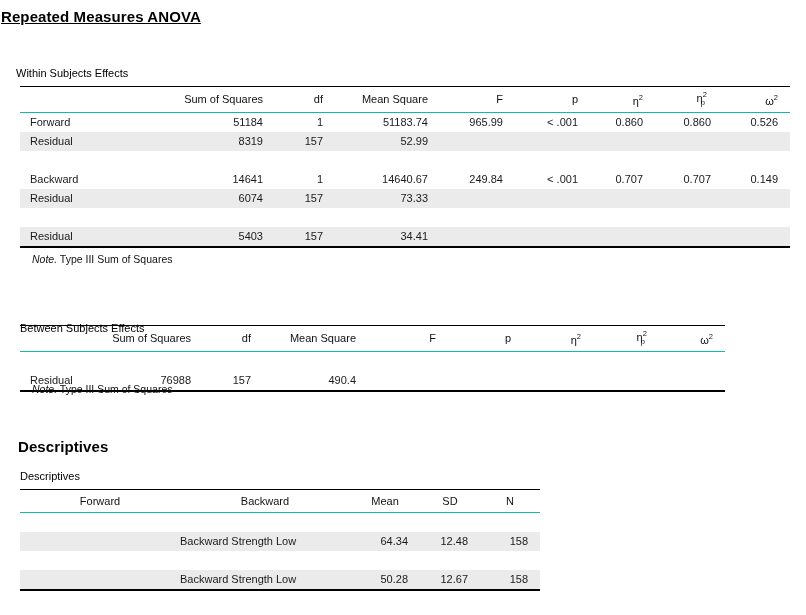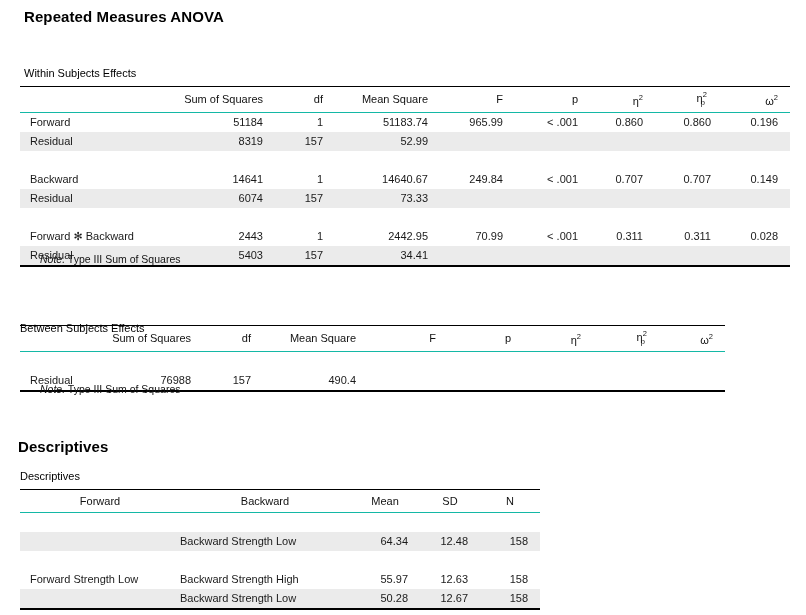--- a/index.html
+++ b/index.html
@@ -70,21 +70,21 @@
   .al-left   { text-align: left; }
   .al-right  { text-align: right; }
   .al-center { text-align: center; }
 
   .pad-l  { padding-left: 10px !important; }
   .pad-r  { padding-right: 12px !important; }
 
   .note {
     font-size: 10.5px;
     color: #111;
-    margin: 2px 0 0 8px;
+    margin: 2px 0 0 0;
     padding-left: 12px;
   }
   .note i { font-style: italic; }
 
   
   .eta-p {
     position: relative;
     display: inline-block;
   }
   .eta-p .base { font-size: 11px; }
@@ -97,22 +97,22 @@
   .eta-p .sub {
     font-size: 7.5px;
     position: relative;
     top: 3px;
     left: -6px;
   }
   sup.sq { font-size: 7.5px; vertical-align: super; }
 
   
   .blk { position: absolute; }
-  #title-block      { left: 24px; top: 8px; }
-  #within-caption   { left: 24px; top: 67px; }
+  #title-block      { left: 1px; top: 8px; text-decoration: underline; }
+  #within-caption   { left: 16px; top: 67px; }
   #within-table     { left: 20px; top: 86px; width: 770px; }
   #within-note      { left: 20px; top: 251px; }
   #between-caption  { left: 20px; top: 322px; }
   #between-table    { left: 20px; top: 325px; width: 705px; }
   #between-note     { left: 20px; top: 381px; }
   #descriptives-h   { left: 18px; top: 438px; }
   #desc-caption     { left: 20px; top: 470px; }
   #desc-table       { left: 20px; top: 489px; width: 520px; }
 </style>
 </head>
@@ -157,21 +157,21 @@
       <tbody>
         <tr>
           <td class="al-left pad-l">Forward</td>
           <td class="al-right pad-r">51184</td>
           <td class="al-right pad-r">1</td>
           <td class="al-right pad-r">51183.74</td>
           <td class="al-right pad-r">965.99</td>
           <td class="al-right pad-r">&lt; .001</td>
           <td class="al-right pad-r">0.860</td>
           <td class="al-right pad-r">0.860</td>
-          <td class="al-right pad-r">0.196</td>
+          <td class="al-right pad-r">0.526</td>
         </tr>
         <tr class="row-shaded">
           <td class="al-left pad-l">Residual</td>
           <td class="al-right pad-r">8319</td>
           <td class="al-right pad-r">157</td>
           <td class="al-right pad-r">52.99</td>
           <td class="al-right pad-r"></td>
           <td class="al-right pad-r"></td>
           <td class="al-right pad-r"></td>
           <td class="al-right pad-r"></td>
@@ -197,31 +197,20 @@
           <td class="al-right pad-r">157</td>
           <td class="al-right pad-r">73.33</td>
           <td class="al-right pad-r"></td>
           <td class="al-right pad-r"></td>
           <td class="al-right pad-r"></td>
           <td class="al-right pad-r"></td>
           <td class="al-right pad-r"></td>
         </tr>
         <tr class="row-gap">
           <td colspan="9"></td>
-        </tr>
-        <tr>
-          <td class="al-left pad-l">Forward ✻ Backward</td>
-          <td class="al-right pad-r">2443</td>
-          <td class="al-right pad-r">1</td>
-          <td class="al-right pad-r">2442.95</td>
-          <td class="al-right pad-r">70.99</td>
-          <td class="al-right pad-r">&lt; .001</td>
-          <td class="al-right pad-r">0.311</td>
-          <td class="al-right pad-r">0.311</td>
-          <td class="al-right pad-r">0.028</td>
         </tr>
         <tr class="row-shaded rule-bot">
           <td class="al-left pad-l">Residual</td>
           <td class="al-right pad-r">5403</td>
           <td class="al-right pad-r">157</td>
           <td class="al-right pad-r">34.41</td>
           <td class="al-right pad-r"></td>
           <td class="al-right pad-r"></td>
           <td class="al-right pad-r"></td>
           <td class="al-right pad-r"></td>
@@ -321,27 +310,20 @@
         <tr class="row-shaded">
           <td class="al-left pad-l"></td>
           <td class="al-left">Backward Strength Low</td>
           <td class="al-right pad-r">64.34</td>
           <td class="al-right pad-r">12.48</td>
           <td class="al-right pad-r">158</td>
         </tr>
         <tr class="row-gap">
           <td colspan="5"></td>
         </tr>
-        <tr>
-          <td class="al-left pad-l">Forward Strength Low</td>
-          <td class="al-left">Backward Strength High</td>
-          <td class="al-right pad-r">55.97</td>
-          <td class="al-right pad-r">12.63</td>
-          <td class="al-right pad-r">158</td>
-        </tr>
         <tr class="row-shaded rule-bot">
           <td class="al-left pad-l"></td>
           <td class="al-left">Backward Strength Low</td>
           <td class="al-right pad-r">50.28</td>
           <td class="al-right pad-r">12.67</td>
           <td class="al-right pad-r">158</td>
         </tr>
       </tbody>
     </table>
   </div>

